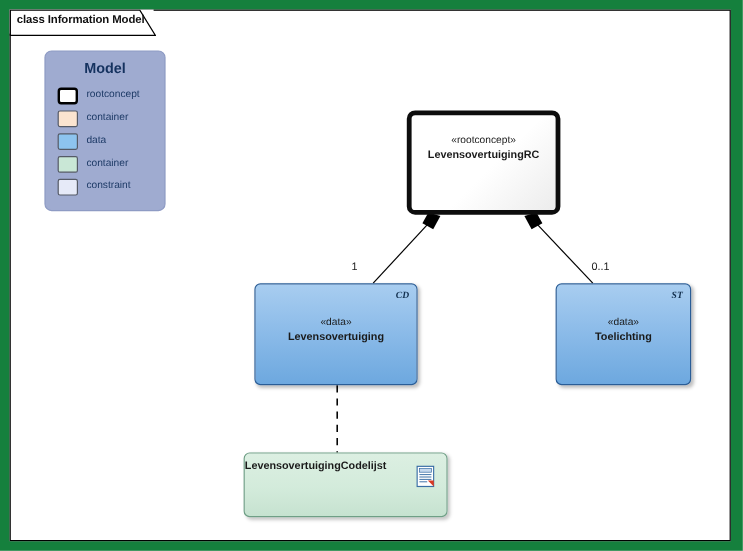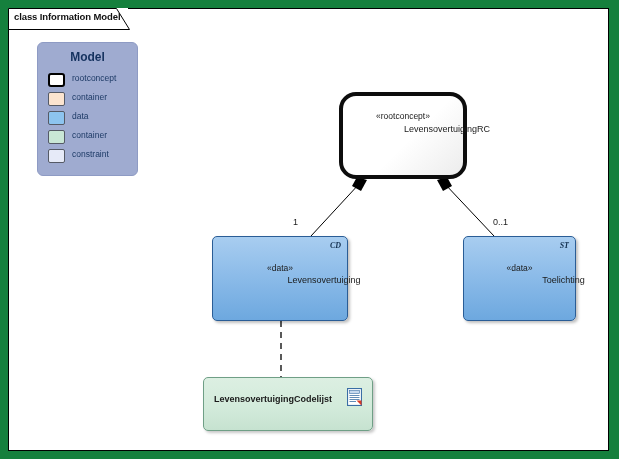--- a/index.html
+++ b/index.html
@@ -122,21 +122,21 @@
     position: absolute;
     box-sizing: border-box;
     z-index: 2;
   }
   .cls-root {
     left: 339px;
     top: 92px;
     width: 128px;
     height: 87px;
     border: 4px solid #0d0d0d;
-    border-radius: 17px;
+    border-radius: 7px;
     background: linear-gradient(135deg, #ffffff 0%, #ffffff 55%, #ececec 100%);
   }
   .cls-data {
     border: 1px solid #2a5d96;
     border-radius: 5px;
     background: linear-gradient(180deg, #a8cdf0 0%, #8dbce9 45%, #6da8df 100%);
     box-shadow: 2px 2px 3px rgba(0,0,0,0.25);
   }
   .cls-left {
     left: 212px;
@@ -167,47 +167,46 @@
     width: 100%;
     text-align: center;
     color: #1a1a1a;
   }
   .stereotype {
     font-size: 8.5px;
     font-weight: normal;
   }
   .clsname {
     font-size: 9px;
-    font-weight: normal;
-    margin-left: 44px;
+    font-weight: bold;
   }
   .cls-root .stereotype { top: 15px; }
   .cls-root .clsname    { top: 28px; }
   .cls-data .stereotype { top: 26px; }
   .cls-data .clsname    { top: 38px; }
 
   .corner-tag {
     position: absolute;
     right: 6px;
     top: 4px;
     font-size: 8px;
     font-style: italic;
     font-weight: bold;
     color: #13304f;
     font-family: Liberation Serif, serif;
   }
 
   .codelist-name {
     position: absolute;
     left: 0;
-    top: 16px;
+    top: 5px;
     width: 100%;
     padding-right: 40px;
     box-sizing: border-box;
-    text-align: right;
+    text-align: left;
     font-size: 9px;
     font-weight: bold;
     color: #1a1a1a;
   }
   .note-icon {
     position: absolute;
     right: 10px;
     top: 10px;
     width: 15px;
     height: 18px;

